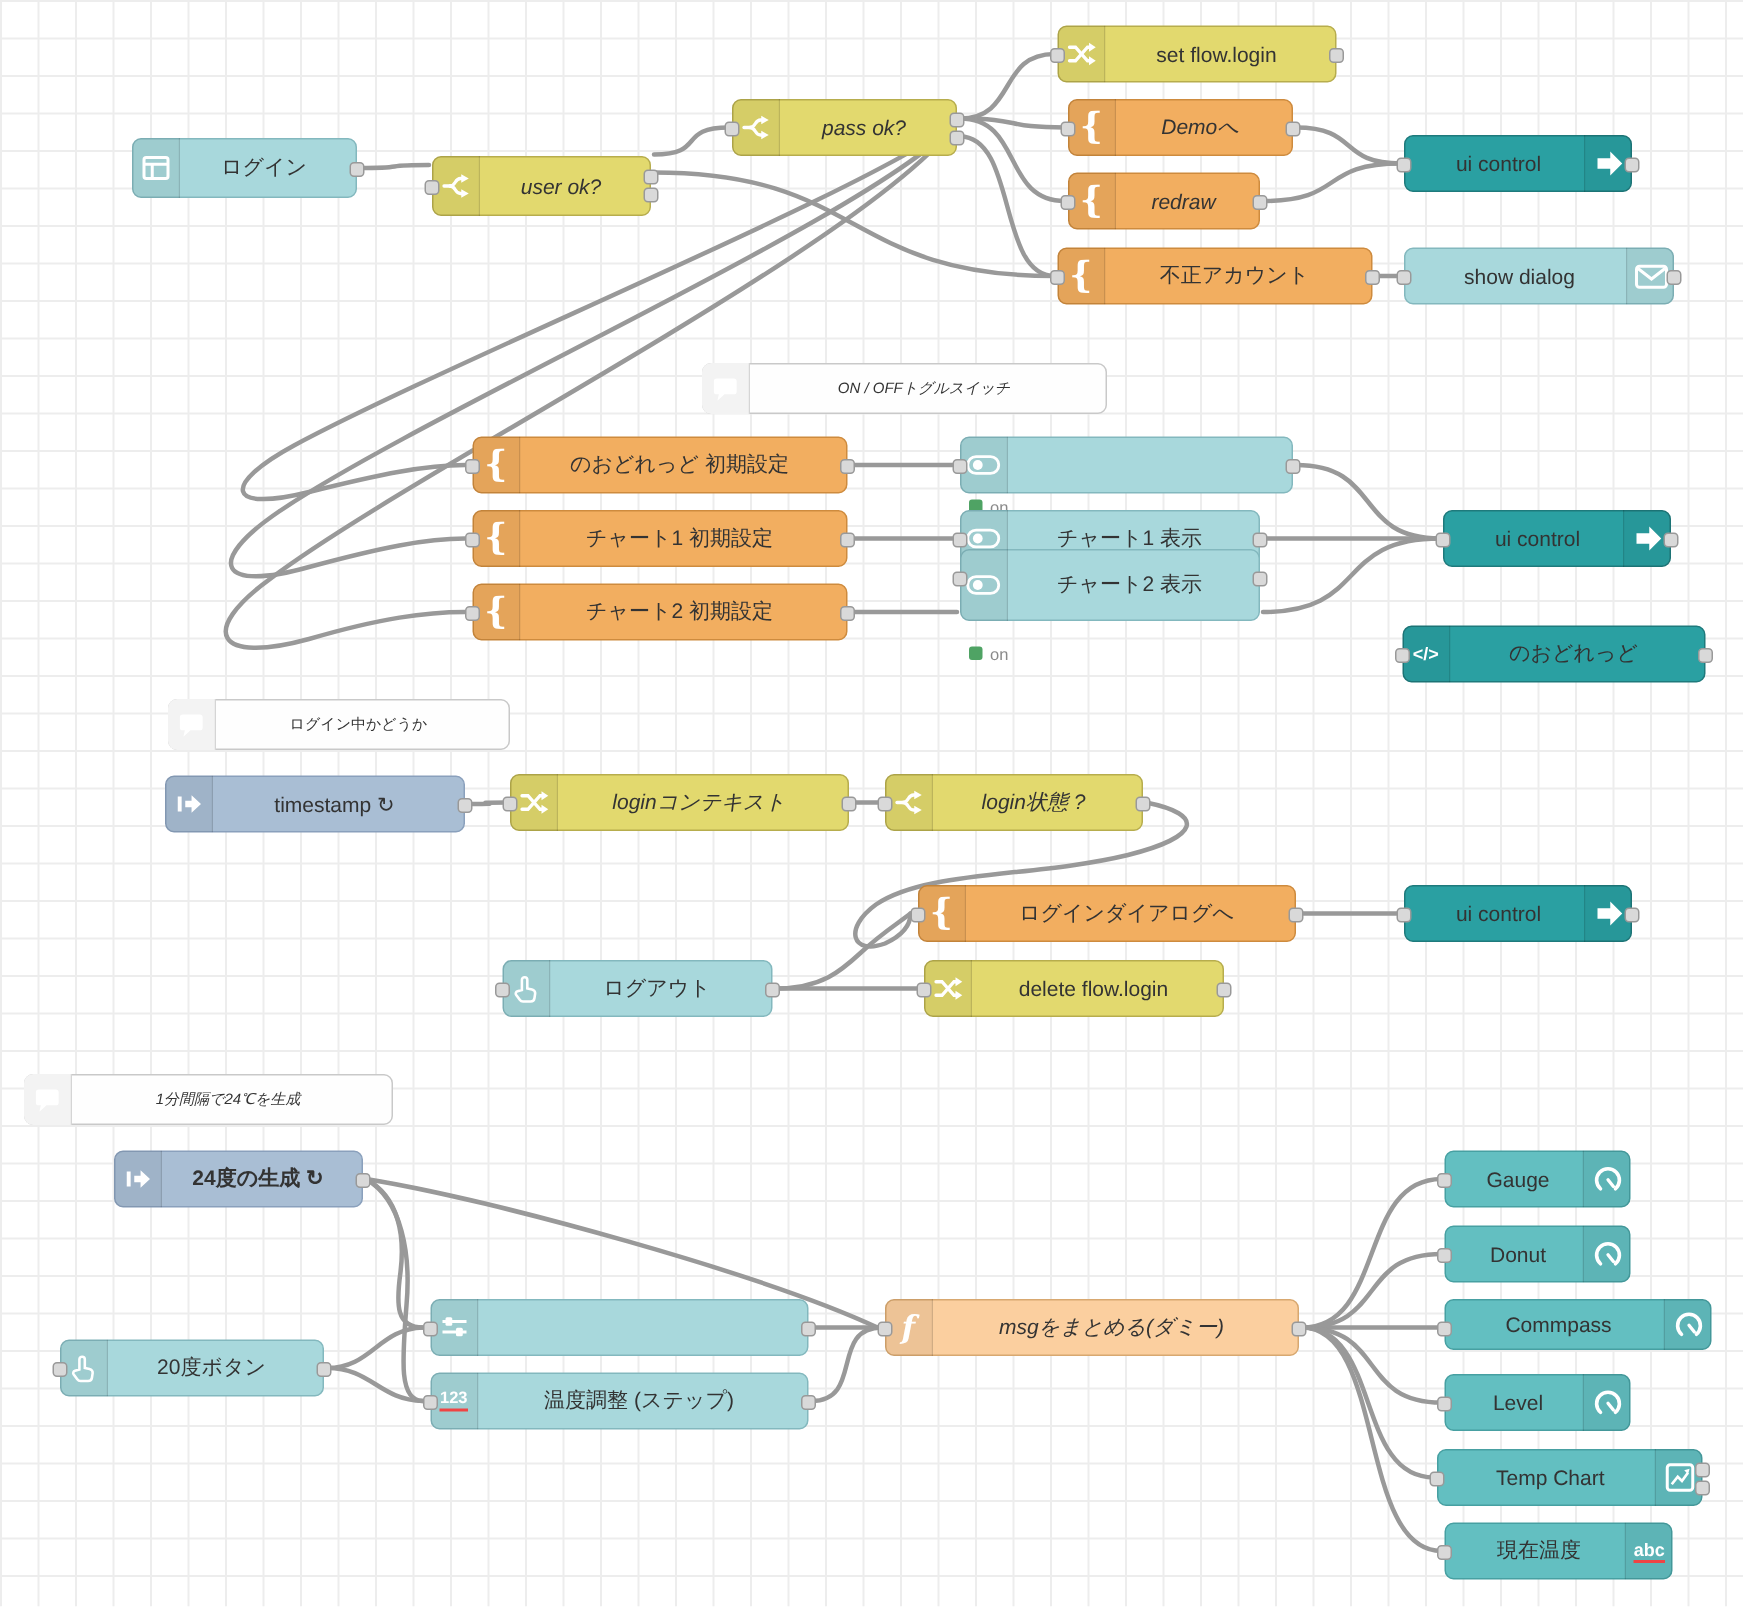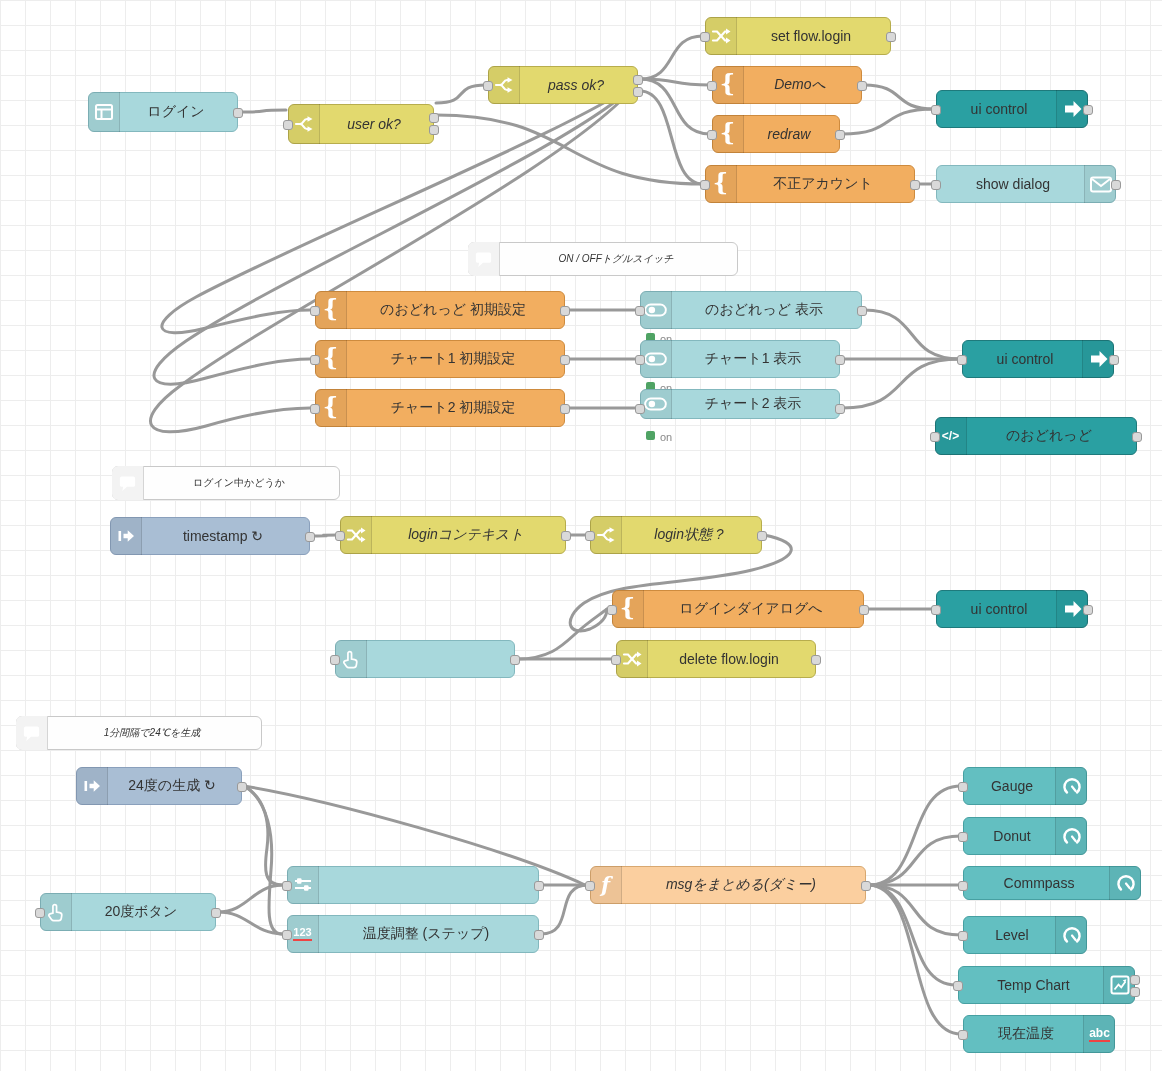--- a/index.html
+++ b/index.html
@@ -212,21 +212,20 @@
         <div class="port" style="left: -6px; top: 14px; background: rgb(217, 217, 217); border-color: rgb(153, 153, 153);"></div>
         <div class="port" style="right: -6px; top: 14px; background: rgb(217, 217, 217); border-color: rgb(153, 153, 153);"></div>
       </div>
       <div class="node" style="left: 640px; top: 291px; width: 222px; height: 38px; background: rgb(168, 216, 220); border-color: rgb(131, 184, 190);">
         <div class="icon-area left">
           <svg width="23" height="14" viewBox="0 0 24 14">
             <rect x="1.2" y="1.2" width="21.6" height="11.6" rx="5.8" fill="none" stroke="#fff" stroke-width="2"></rect>
             <circle cx="8.2" cy="7" r="3.4" fill="#fff"></circle>
           </svg>
         </div>
-        <span class="label" style="left: 32px; right: 6px;">のおどれっど 表示</span>
         <div class="port" style="left: -6px; top: 14px; background: rgb(217, 217, 217); border-color: rgb(153, 153, 153);"></div>
         <div class="port" style="right: -6px; top: 14px; background: rgb(217, 217, 217); border-color: rgb(153, 153, 153);"></div>
       </div>
       <div class="node-status" style="left: 646px; top: 333px;">
         <span class="dot" style="background: rgb(79, 163, 100);"></span>
         <span>on</span>
       </div>
       <div class="node" style="left: 315px; top: 340px; width: 250px; height: 38px; background: rgb(242, 174, 96); border-color: rgb(206, 139, 62);">
         <div class="icon-area left">
           <span class="braceicon">{</span>
@@ -251,21 +250,21 @@
         <span>on</span>
       </div>
       <div class="node" style="left: 315px; top: 389px; width: 250px; height: 38px; background: rgb(242, 174, 96); border-color: rgb(206, 139, 62);">
         <div class="icon-area left">
           <span class="braceicon">{</span>
         </div>
         <span class="label" style="left: 32px; right: 6px;">チャート2 初期設定</span>
         <div class="port" style="left: -6px; top: 14px; background: rgb(217, 217, 217); border-color: rgb(153, 153, 153);"></div>
         <div class="port" style="right: -6px; top: 14px; background: rgb(217, 217, 217); border-color: rgb(153, 153, 153);"></div>
       </div>
-      <div class="node" style="left: 640px; top: 389px; width: 200px; height: 30px; background: rgb(168, 216, 220); border-color: rgb(131, 184, 190);">
+      <div class="node" style="left: 640px; top: 366px; width: 200px; height: 48px; background: rgb(168, 216, 220); border-color: rgb(131, 184, 190);">
         <div class="icon-area left">
           <svg width="23" height="14" viewBox="0 0 24 14">
             <rect x="1.2" y="1.2" width="21.6" height="11.6" rx="5.8" fill="none" stroke="#fff" stroke-width="2"></rect>
             <circle cx="8.2" cy="7" r="3.4" fill="#fff"></circle>
           </svg>
         </div>
         <span class="label" style="left: 32px; right: 6px;">チャート2 表示</span>
         <div class="port" style="left: -6px; top: 14px; background: rgb(217, 217, 217); border-color: rgb(153, 153, 153);"></div>
         <div class="port" style="right: -6px; top: 14px; background: rgb(217, 217, 217); border-color: rgb(153, 153, 153);"></div>
       </div>
@@ -358,20 +357,21 @@
         <span class="label" style="left: 6px; right: 32px;">ui control</span>
         <div class="port" style="left: -6px; top: 14px; background: rgb(217, 217, 217); border-color: rgb(153, 153, 153);"></div>
         <div class="port" style="right: -6px; top: 14px; background: rgb(217, 217, 217); border-color: rgb(153, 153, 153);"></div>
       </div>
       <div class="node" style="left: 335px; top: 640px; width: 180px; height: 38px; background: rgb(168, 216, 220); border-color: rgb(131, 184, 190);">
         <div class="icon-area left">
           <svg width="19" height="19" viewBox="0 0 20 20">
             <path d="M9.2 1.6c1 0 1.9.8 1.9 1.9v6l3.3.6c1.4.3 2.4 1.6 2.2 3l-.5 3.2c-.2 1.3-1.3 2.3-2.7 2.3H8.1c-.9 0-1.8-.5-2.3-1.2l-2.6-3.6c-.6-.9-.1-2.1 1-2.4l3.1-.8V3.5c0-1.1.9-1.9 1.9-1.9z" fill="none" stroke="#fff" stroke-width="1.8"></path>
           </svg>
         </div>
+        <span class="label" style="left: 32px; right: 6px;">ログアウト</span>
         <div class="port" style="left: -6px; top: 14px; background: rgb(217, 217, 217); border-color: rgb(153, 153, 153);"></div>
         <div class="port" style="right: -6px; top: 14px; background: rgb(217, 217, 217); border-color: rgb(153, 153, 153);"></div>
       </div>
       <div class="node" style="left: 616px; top: 640px; width: 200px; height: 38px; background: rgb(226, 217, 110); border-color: rgb(183, 173, 77);">
         <div class="icon-area left">
           <svg width="20" height="20" viewBox="0 0 20 20">
             <g stroke="#fff" stroke-width="2.2" fill="none" stroke-linecap="round">
               <path d="M2 5.5h4l8 9h2"></path>
               <path d="M2 14.5h4l8-9h2"></path>
             </g>
@@ -392,21 +392,21 @@
         <span class="label" style="font-style: italic; left: 32px; right: 6px;">1分間隔で24℃を生成</span>
       </div>
       <div class="node" style="left: 76px; top: 767px; width: 166px; height: 38px; background: rgb(169, 190, 212); border-color: rgb(138, 160, 188);">
         <div class="inj-btn" style="background: rgb(169, 190, 212);"></div>
         <div class="icon-area left">
           <svg width="20" height="20" viewBox="0 0 20 20">
             <rect x="2.5" y="5" width="2.6" height="10" fill="#fff"></rect>
             <path d="M7.5 7.8h4.2V4.2L18 10l-6.3 5.8v-3.6H7.5z" fill="#fff"></path>
           </svg>
         </div>
-        <span class="label" style="left: 32px; right: 6px;">24度の生成 ↻</span>
+        <span class="label" style="left: 32px; right: 6px; font-weight: bold;">24度の生成 ↻</span>
         <div class="port" style="right: -6px; top: 14px; background: rgb(217, 217, 217); border-color: rgb(153, 153, 153);"></div>
       </div>
       <div class="node" style="left: 40px; top: 893px; width: 176px; height: 38px; background: rgb(168, 216, 220); border-color: rgb(131, 184, 190);">
         <div class="icon-area left">
           <svg width="19" height="19" viewBox="0 0 20 20">
             <path d="M9.2 1.6c1 0 1.9.8 1.9 1.9v6l3.3.6c1.4.3 2.4 1.6 2.2 3l-.5 3.2c-.2 1.3-1.3 2.3-2.7 2.3H8.1c-.9 0-1.8-.5-2.3-1.2l-2.6-3.6c-.6-.9-.1-2.1 1-2.4l3.1-.8V3.5c0-1.1.9-1.9 1.9-1.9z" fill="none" stroke="#fff" stroke-width="1.8"></path>
           </svg>
         </div>
         <span class="label" style="left: 32px; right: 6px;">20度ボタン</span>
         <div class="port" style="left: -6px; top: 14px; background: rgb(217, 217, 217); border-color: rgb(153, 153, 153);"></div>

